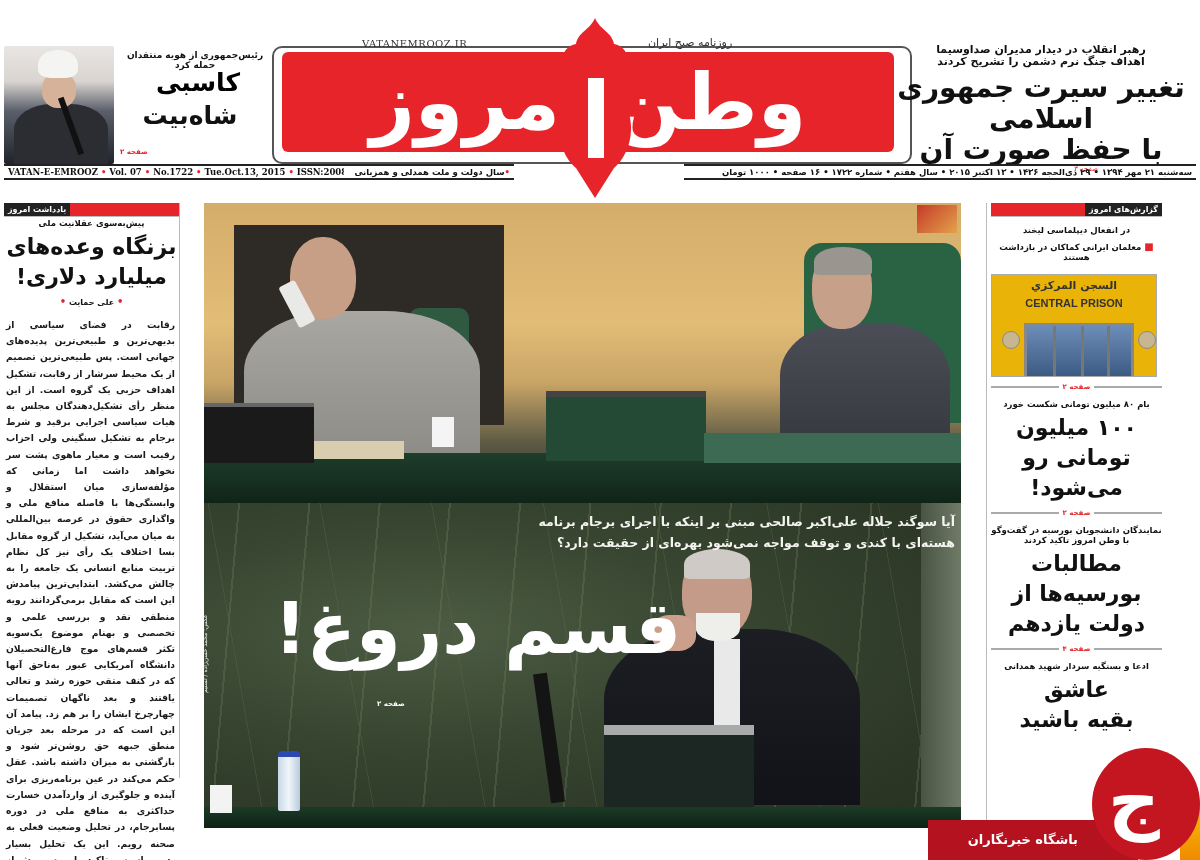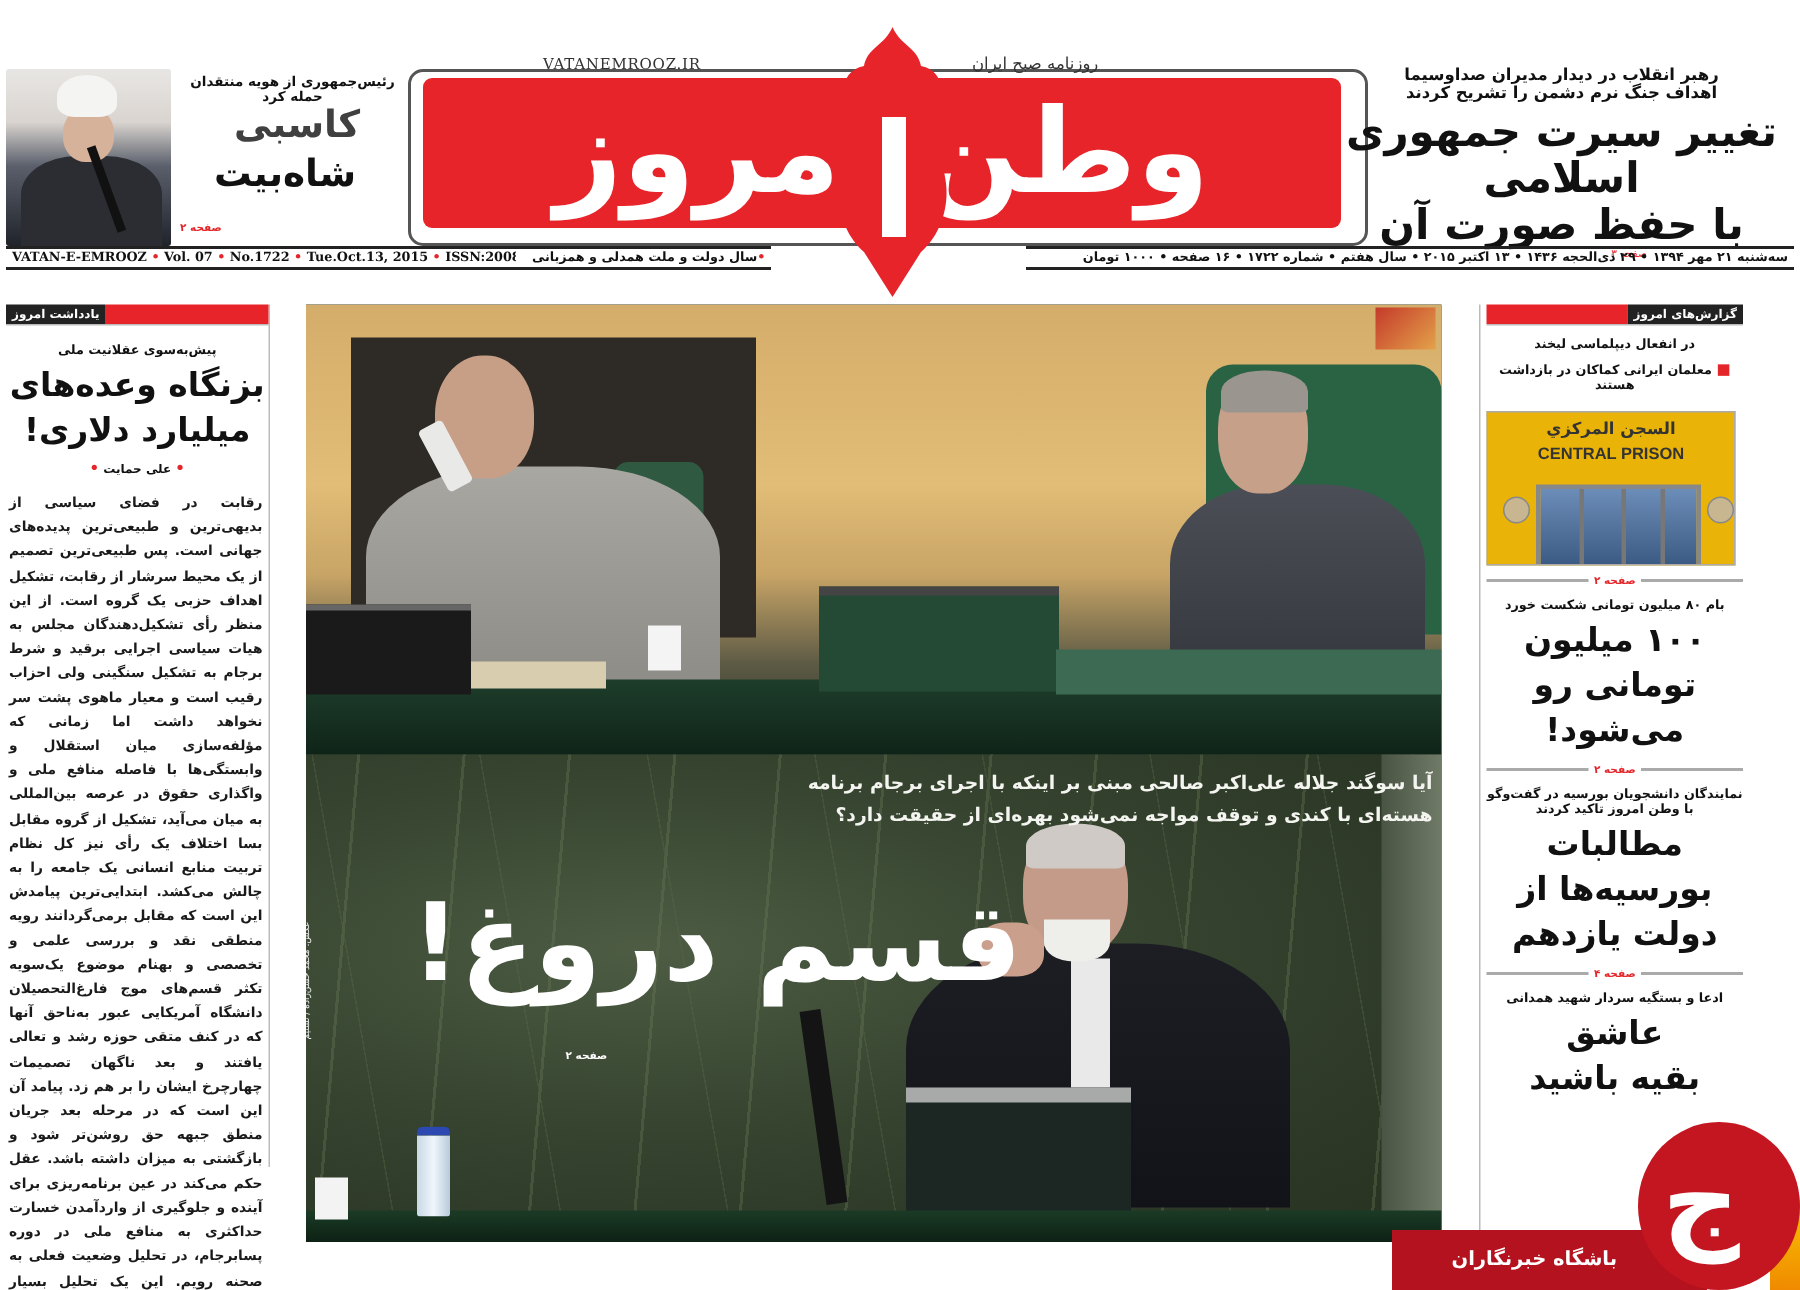--- a/index.html
+++ b/index.html
@@ -11,21 +11,21 @@
   .masthead { position: absolute; left: 0; top: 0; width: 1200px; height: 195px; }
   .left-teaser { position: absolute; left: 0; top: 40px; width: 275px; height: 125px; }
   .rouhani-photo { position: absolute; left: 4px; top: 6px; width: 110px; height: 118px;
     background: linear-gradient(180deg,#e8e6e4 0%,#d9d4cf 30%,#5a5f6b 55%,#20232a 100%); border-radius: 2px; overflow:hidden;}
   .rouhani-photo .turban { position:absolute; left:34px; top:4px; width:40px; height:28px; background:#f4f4f2; border-radius:50% 50% 30% 30%; }
   .rouhani-photo .face { position:absolute; left:38px; top:26px; width:34px; height:36px; background:#d7b29a; border-radius:45%; }
   .rouhani-photo .robe { position:absolute; left:10px; top:58px; width:94px; height:64px; background:#2b2d33; border-radius:40% 40% 0 0; }
   .rouhani-photo .mic { position:absolute; left:64px; top:50px; width:6px; height:60px; background:#111; transform:rotate(-20deg); }
   .left-teaser .kicker { position:absolute; right:0; top:10px; width:160px; font-size:9px; font-weight:bold; }
   .left-teaser .headline { position:absolute; right:0; top:26px; width:170px; font-size:25px; font-weight:bold; line-height:33px; }
-  .left-teaser .headline .red { color:#404040;margin-left:16px; }
+  .left-teaser .headline .red { color:#000000;margin-left:16px; }
   .left-teaser .page-ref { position:absolute; left:120px; top:108px; font-size:7px; color:#e4262a; font-weight:bold; }
 
   .logo-frame { position:absolute; left:272px; top:46px; width:640px; height:118px; border:2px solid #555; border-radius:10px; }
   .logo-block { position:absolute; left:282px; top:52px; width:612px; height:100px; background:#e8242b; border-radius:6px; overflow:hidden; }
   .logo-text { position:absolute; left:0; right:0; top:4px; font-size:78px; font-weight:bold; color:#fff; text-align:center; letter-spacing:10px; line-height:92px; direction: rtl; }
   .logo-crest { position:absolute; left:530px; top:18px; width:130px; height:180px; }
   .logo-url { position:absolute; left:362px; top:38px; font-size:10px; font-family:"DejaVu Serif", serif; color:#333; letter-spacing:0.5px; }
   .logo-tagline { position:absolute; left:648px; top:36px; font-size:11px; color:#333; direction:rtl; }
 
   .right-teaser { position:absolute; right:14px; top:44px; width:290px; }
@@ -37,21 +37,21 @@
   .info-bar.en { left:4px; width:340px; font-family:"DejaVu Serif", serif; direction:ltr; padding-left:4px; }
   .info-bar.mid { left:344px; width:170px; direction:rtl; padding-right:4px; }
   .info-bar.fa { left:684px; width:512px; direction:rtl; padding-right:4px; }
   .dot { color:#e4262a; }
 
   
   .col-left { position:absolute; left:4px; top:203px; width:176px; height:575px; border-right:1px solid #bbb; }
   .section-bar { display:flex; height:14px; border-bottom:1px solid #bbb; }
   .section-bar .label { background:#222; color:#fff; font-size:8px; font-weight:bold; padding:0 4px; line-height:14px; white-space:nowrap; direction:rtl; }
   .section-bar .fill { flex:1; background:#e8242b; }
-  .col-left .kicker { margin-top:12px; font-size:8.5px; font-weight:bold; }
+  .col-left .kicker { margin-top:1px; font-size:8.5px; font-weight:bold; }
   .col-left .headline { font-size:22px; font-weight:bold; line-height:30px; margin-top:4px; }
   .col-left .byline { font-size:8px; font-weight:bold; margin-top:4px; }
   .col-left .byline .dot { font-size:10px; }
   .body-text { direction:rtl; text-align:justify; font-size:9.2px; line-height:16.2px; font-weight:bold; margin-top:10px; padding:0 4px 0 2px; color:#1a1a1a; }
 
   
   .main-photo { position:absolute; left:204px; top:203px; width:757px; height:625px; overflow:hidden; background:#2c3a2c; }
   .top-scene { position:absolute; left:0; top:0; width:757px; height:300px;
     background: linear-gradient(180deg,#d4ad6a 0%,#e2bd77 40%,#c8a466 60%,#5c5a45 80%,#263022 100%); }
   .top-scene .dark-panel { position:absolute; left:30px; top:22px; width:270px; height:200px; background:#2e2a25; }

